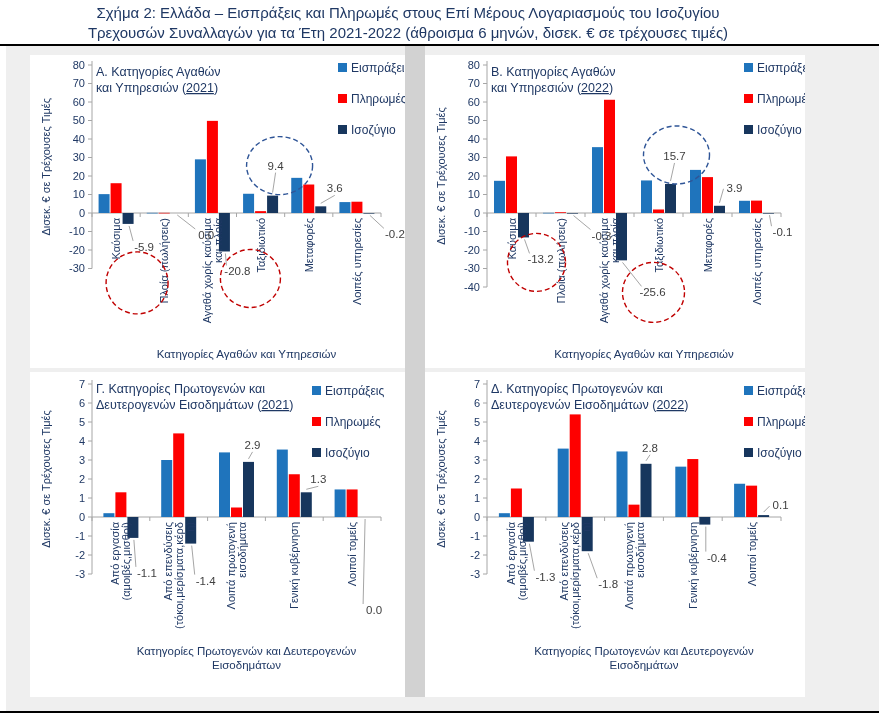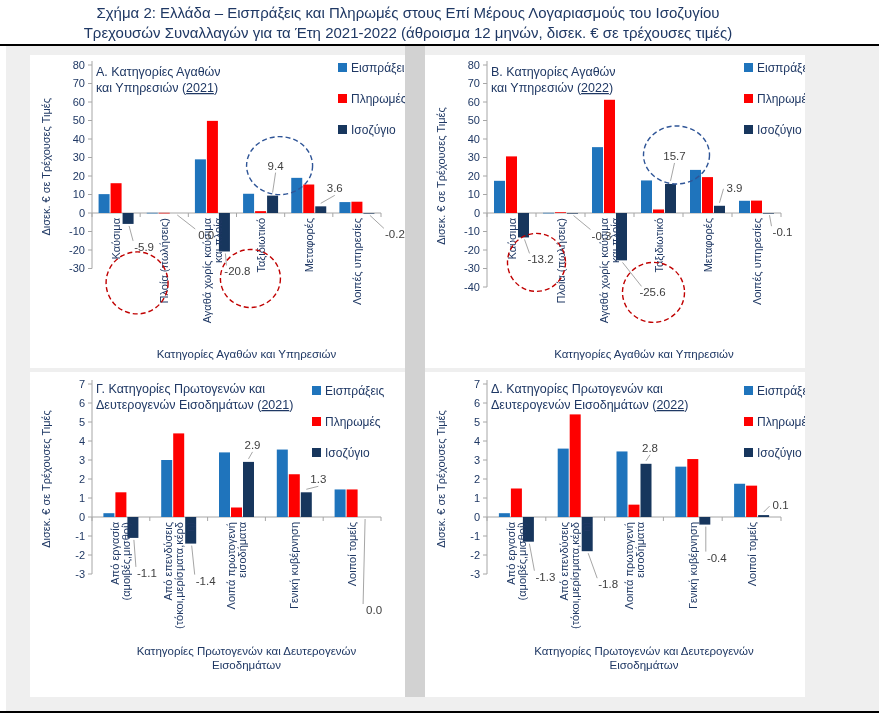--- a/index.html
+++ b/index.html
@@ -25,21 +25,21 @@
   .leg{font-size:12px;fill:#1f3864;}
   .xlab{font-size:11.5px;fill:#1f3864;}
   .ylab{font-size:11px;fill:#1f3864;}
 </style>
 </head>
 <body>
 
 <div class="page">
   <div class="header">
     <div>Σχήμα 2: Ελλάδα – Εισπράξεις και Πληρωμές στους Επί Μέρους Λογαριασμούς του Ισοζυγίου</div>
-    <div>Τρεχουσών Συναλλαγών για τα Έτη 2021-2022 (άθροισμα 12 μηνών, δισεκ. € σε τρέχουσες τιμές)</div>
+    <div>Τρεχουσών Συναλλαγών για τα Έτη 2021-2022 (άθροισμα 6 μηνών, δισεκ. € σε τρέχουσες τιμές)</div>
   </div>
   <div class="rule-top"></div>
   <div class="content-bg"></div>
   <div class="col-strip"></div>
 
   <div class="panel" id="p0"><svg width="375" height="313">
         <line x1="62" y1="6" x2="62" y2="213.5" stroke="#a6a6a6" stroke-width="1"></line>
         <line x1="58" y1="213.5" x2="62" y2="213.5" stroke="#a6a6a6"></line>
         <text x="55" y="217" class="tick" text-anchor="end">-30</text>
         <line x1="58" y1="195" x2="62" y2="195" stroke="#a6a6a6"></line>

